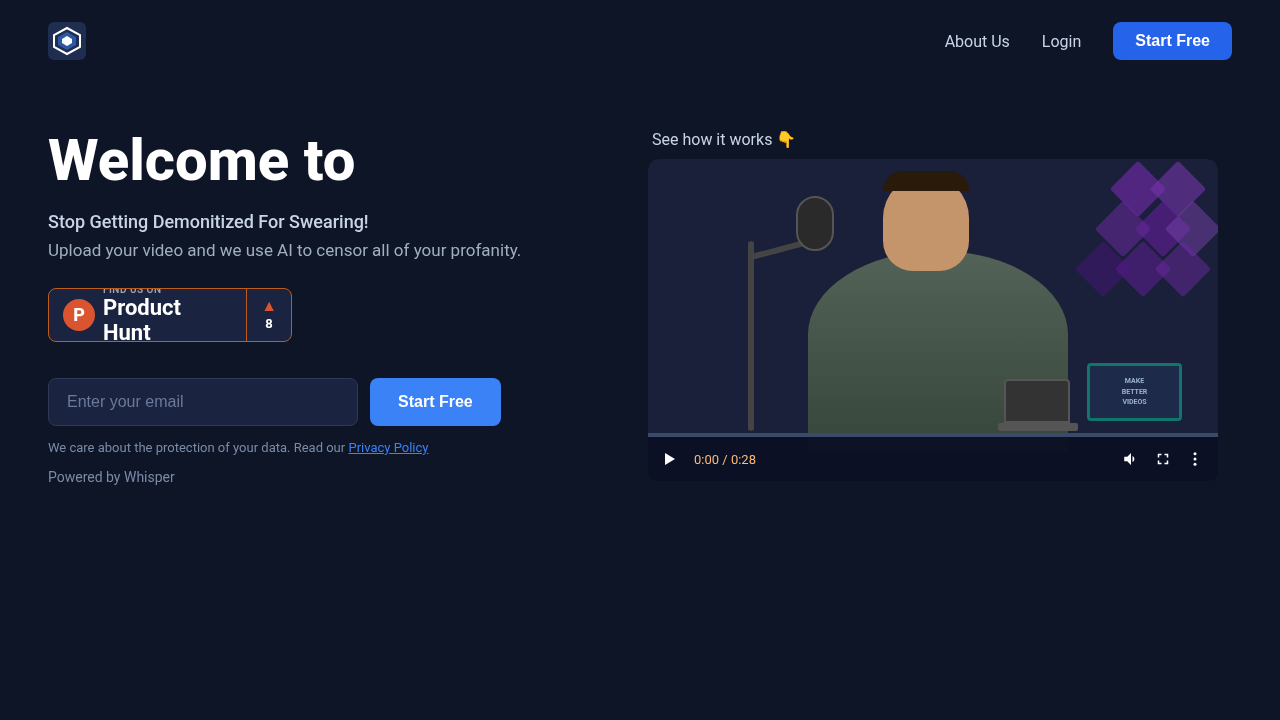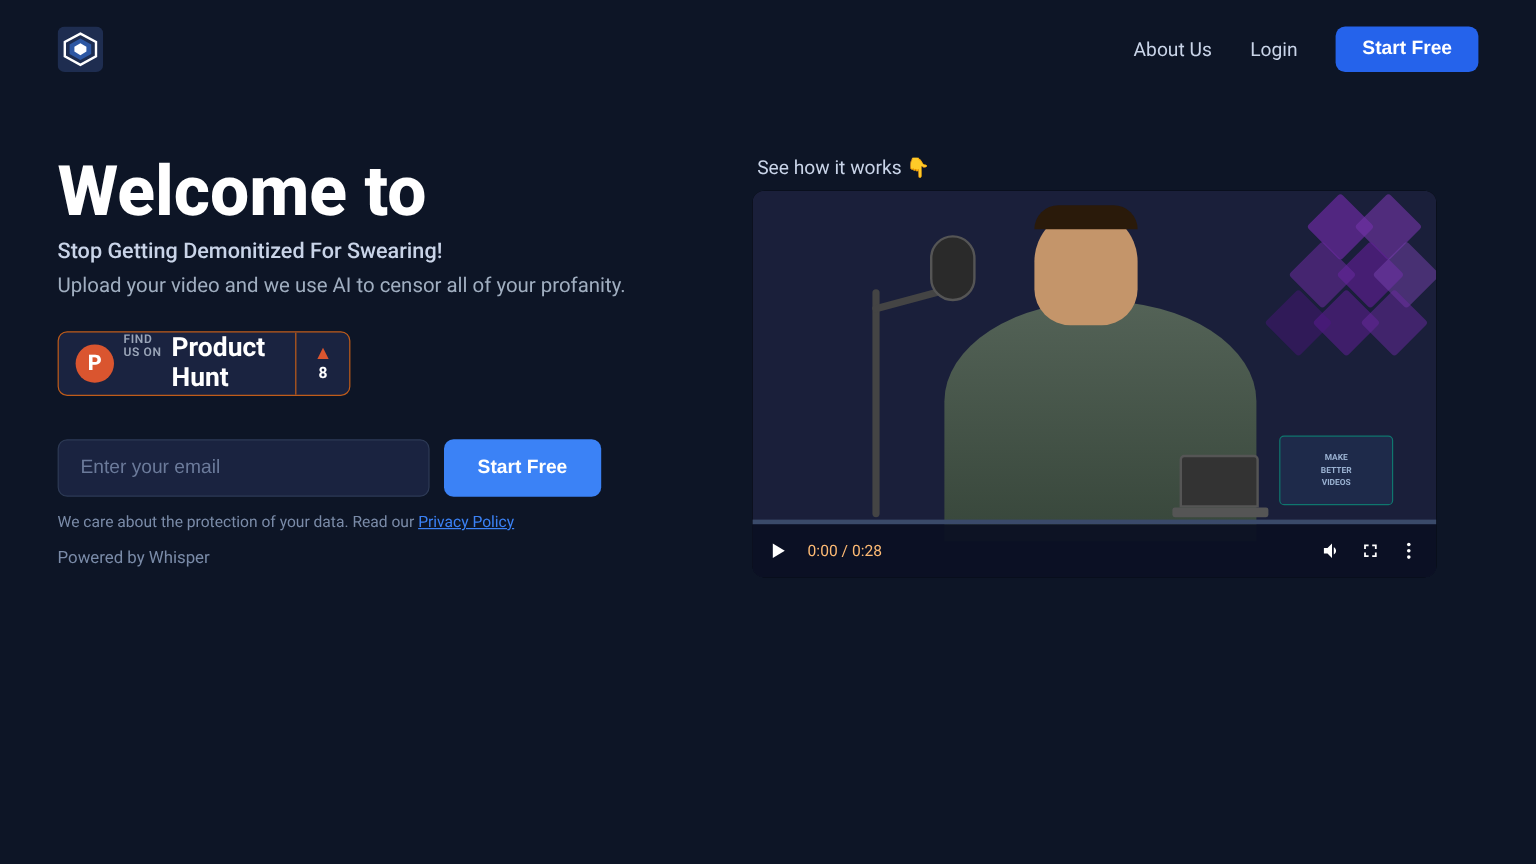--- a/index.html
+++ b/index.html
@@ -54,21 +54,21 @@
       font-size: 16px;
       font-weight: 600;
       cursor: pointer;
     }
 
     
     .hero {
       display: flex;
       align-items: flex-start;
       padding: 48px 48px 0 48px;
-      gap: 19px;
+      gap: 40px;
     }
 
     .hero-left {
       flex: 0 0 560px;
       max-width: 560px;
     }
 
     .hero-left h1 {
       font-size: 58px;
       font-weight: 800;
@@ -77,21 +77,21 @@
       margin-bottom: 4px;
     }
 
     .hero-left h1 .brand {
       color: #3b82f6;
     }
 
     .hero-tagline {
       font-size: 18px;
       color: #c9d4e8;
-      margin-top: 8px;
+      margin-top: 20px;
       margin-bottom: 8px;
       font-weight: 500;
     }
 
     .hero-sub {
       font-size: 17px;
       color: #a0aec0;
       margin-bottom: 28px;
     }
 
@@ -127,21 +127,21 @@
       align-items: center;
       justify-content: center;
       font-weight: 800;
       font-size: 18px;
       color: white;
       flex-shrink: 0;
     }
 
     .ph-text {
       display: flex;
-      flex-direction: row;
+      flex-direction: column;
     }
 
     .ph-find-us {
       font-size: 10px;
       color: #9aa5b8;
       font-weight: 600;
       letter-spacing: 0.05em;
     }
 
     .ph-name {
@@ -398,21 +398,21 @@
         <div style="position:absolute;left:100px;bottom:220px;width:80px;height:6px;background:#444;border-radius:3px;transform:rotate(-15deg);transform-origin:left center;"></div>
 
         <div style="position:absolute;left:148px;bottom:230px;width:38px;height:55px;background:#2a2a2a;border-radius:20px;border:2px solid #555;"></div>
 
         <div style="position:absolute;bottom:30px;left:160px;width:260px;height:200px;background:linear-gradient(180deg,#5a6a5a,#3a4a3a);border-radius:60% 60% 0 0/50% 50% 0 0;opacity:0.9;"></div>
 
         <div style="position:absolute;bottom:210px;left:235px;width:86px;height:96px;background:#c4956a;border-radius:43px 43px 30px 30px;"></div>
 
         <div style="position:absolute;bottom:290px;left:235px;width:86px;height:20px;background:#2a1a0a;border-radius:43px 43px 0 0;"></div>
 
-        <div style="position:absolute;right:36px;bottom:60px;width:95px;height:58px;background:#1e2a4a;border-radius:4px;display:flex;flex-direction:column;align-items:center;justify-content:center;border:1px solid #0f766e;">
+        <div style="position:absolute;right:36px;bottom:60px;width:95px;height:58px;background:#1e2a4a;border-radius:4px;display:flex;flex-direction:column;align-items:center;justify-content:center;border:3px solid #0f766e;">
           <span style="font-size:7px;color:#99b0d0;font-weight:700;line-height:1.5;text-align:center;">MAKE<br>BETTER<br>VIDEOS</span>
         </div>
 
         <div style="position:absolute;bottom:50px;right:140px;width:80px;height:8px;background:#555;border-radius:2px;"></div>
         <div style="position:absolute;bottom:58px;right:148px;width:66px;height:44px;background:#333;border-radius:4px 4px 0 0;border:2px solid #555;"></div>
       </div>
 
       <div class="video-progress-bar">
         <div class="video-progress-fill"></div>
       </div>

